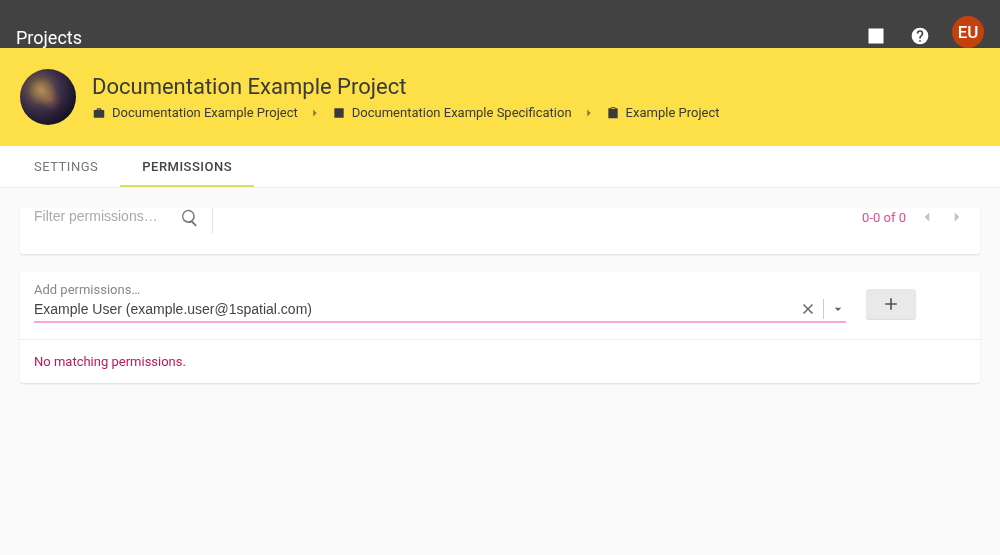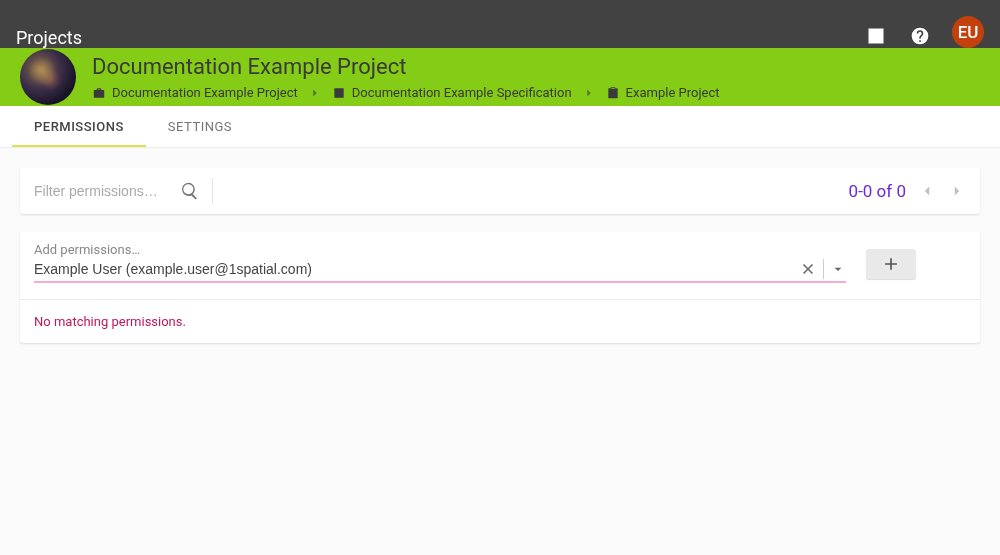--- a/index.html
+++ b/index.html
@@ -34,22 +34,22 @@
     background: #c2410c;
     color: #fff;
     display: flex; align-items: center; justify-content: center;
     font-size: 17px; font-weight: 500;
     margin-left: 20px;
     cursor: pointer;
   }
 
   
   .project-header {
-    height: 58px;
-    background: #84cc16;
+    height: 98px;
+    background: #fde047;
     display: flex;
     align-items: center;
     padding: 0 20px;
   }
   .project-avatar {
     width: 56px; height: 56px; border-radius: 50%;
     background: radial-gradient(circle at 35% 35%, #8b6f47 0%, #3d2f4a 40%, #1a1528 70%, #0a0815 100%);
     position: relative;
     overflow: hidden;
     flex-shrink: 0;
@@ -98,37 +98,37 @@
   .content { padding: 20px; }
 
   
   .card {
     background: #fff;
     border-radius: 3px;
     box-shadow: 0 1px 2px rgba(0,0,0,0.12);
     margin-bottom: 18px;
   }
   .filter-row {
-    display: flex; align-items: center;
+    display: flex; align-items: flex-start;
     height: 46px;
     padding: 0 14px;
   }
   .filter-input {
     border: none; outline: none;
     font-size: 14px;
     color: #555;
     width: 140px;
     background: transparent;
   }
   .filter-input::placeholder { color: #aaa; }
   .search-btn { margin-left: 6px; cursor: pointer; display:flex; }
   .search-btn svg { fill: #777; }
   .divider-v { width: 1px; height: 26px; background: #e5e5e5; margin: 0 12px; }
   .filter-row .grow { flex: 1; }
-  .pagination { display: flex; align-items: center; gap: 12px; color: #6d28d9; font-size: 17px; }
+  .pagination { display: flex; align-items: center; gap: 12px; color: #ec4899; font-size: 13px; }
   .page-btn { cursor: pointer; display:flex; opacity: 0.4; }
   .page-btn svg { fill: #666; }
 
   
   .add-row {
     padding: 10px 14px 16px 14px;
     display: flex; align-items: flex-end; gap: 20px;
   }
   .text-field { flex: 1; position: relative; }
   .text-field .label { font-size: 13px; color: #888; margin-bottom: 2px; display:block; }
@@ -212,22 +212,22 @@
         <svg width="14" height="14" viewBox="0 0 24 24">
             <path d="M9 2h6a1 1 0 011 1v1h3a1 1 0 011 1v15a1 1 0 01-1 1H5a1 1 0 01-1-1V5a1 1 0 011-1h3V3a1 1 0 011-1zm0 2v1h6V4H9zM8 9h8v2H8V9zm0 4h8v2H8v-2z"></path>
           </svg>
         <span>Example Project</span>
       </span>
     </div>
   </div>
 </div>
 
 <div class="tabs">
+  <div class="tab">SETTINGS</div>
   <div class="tab active">PERMISSIONS</div>
-  <div class="tab">SETTINGS</div>
 </div>
 
 <div class="content">
 
   <div class="card">
     <div class="filter-row">
       <input class="filter-input" placeholder="Filter permissions…" style="">
       <div class="search-btn">
         <svg width="20" height="20" viewBox="0 0 24 24">
             <path d="M10 2a8 8 0 015.29 13.71l5 5-1.58 1.58-5-5A8 8 0 1110 2zm0 2a6 6 0 100 12 6 6 0 000-12z"></path>

